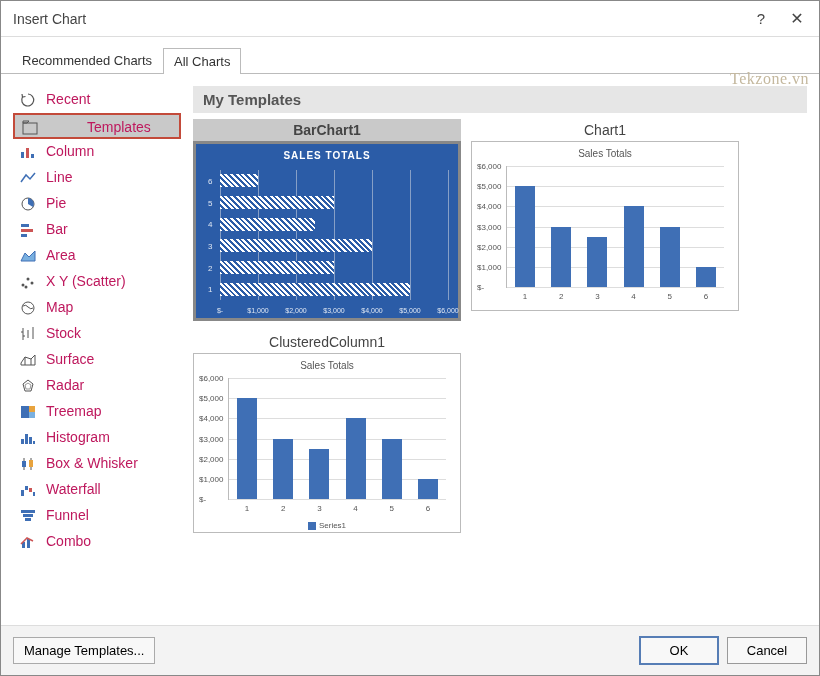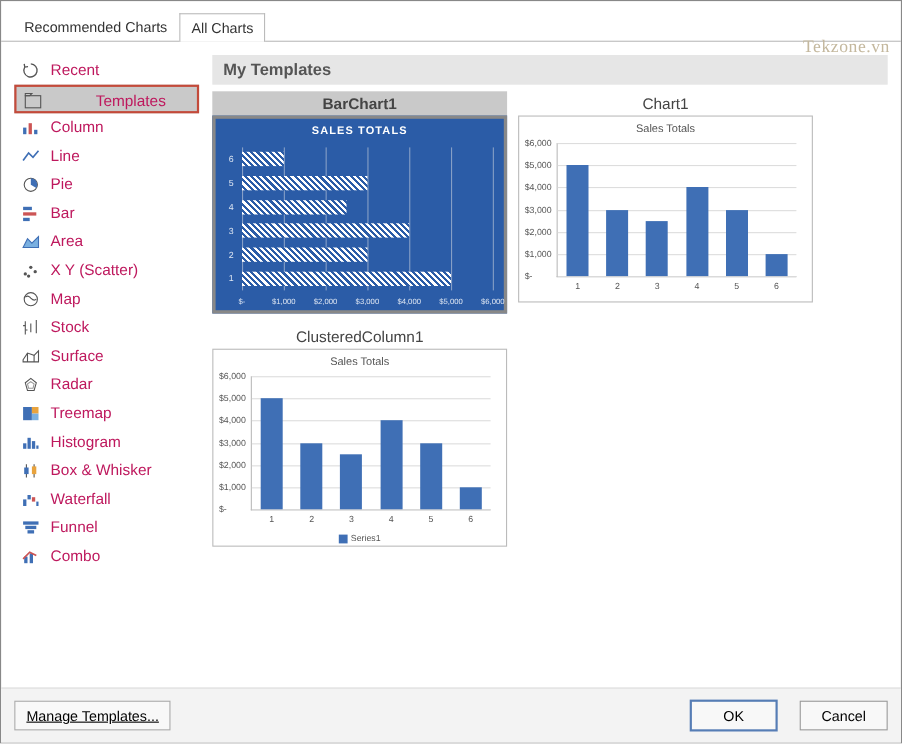--- a/index.html
+++ b/index.html
@@ -183,37 +183,43 @@
     background: #f3f3f3;
   }
   .footer .spacer { flex:1; }
   .btn {
     min-width: 80px;
     padding: 5px 14px;
     border: 1px solid #999;
     background: #f8f8f8;
     font-size: 13px;
     cursor: pointer;
-    margin-left: 20px;
+    margin-left: 8px;
   }
   .btn.primary { border: 2px solid #567db5; }
   .link-btn {
     padding: 5px 10px;
     border: 1px solid #aaa;
     background: #f8f8f8;
     font-size: 13px;
-    text-decoration: underline;
     cursor: pointer;
   }
 </style>
 </head>
 <body>
 
 <div class="dialog">
 
+  <div class="titlebar">
+    <div class="titlebar-title">Insert Chart</div>
+    <div class="titlebar-btns">
+      <div class="titlebar-btn">?</div>
+      <div class="titlebar-btn close">✕</div>
+    </div>
+  </div>
 
   <div class="tabstrip">
     <div class="tab">Recommended Charts</div>
     <div class="tab active">All Charts</div>
   </div>
 
   <div class="body">
     <div class="watermark">Tekzone.vn</div>
 
     <div class="sidebar">

